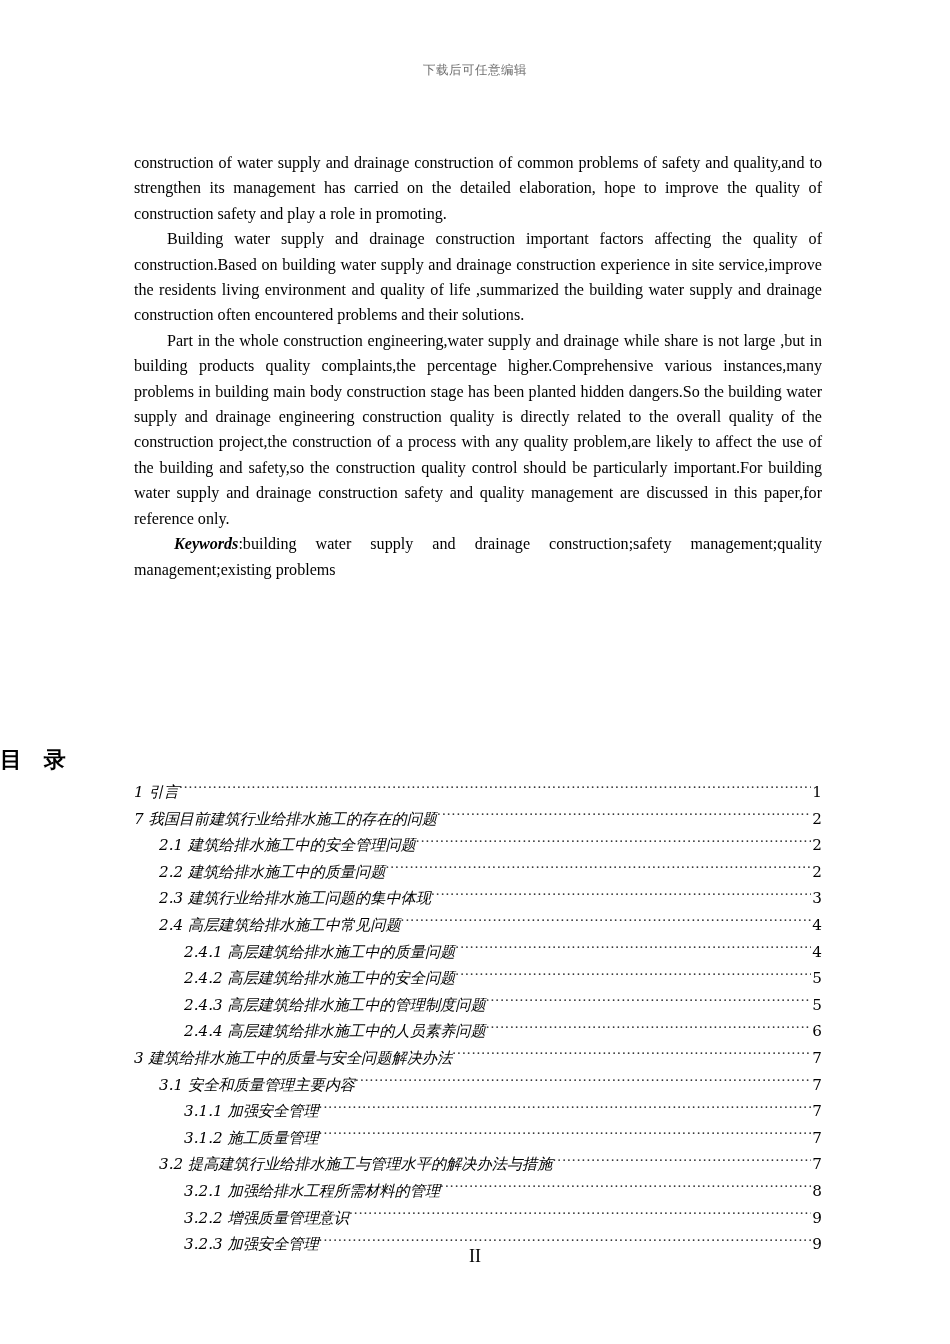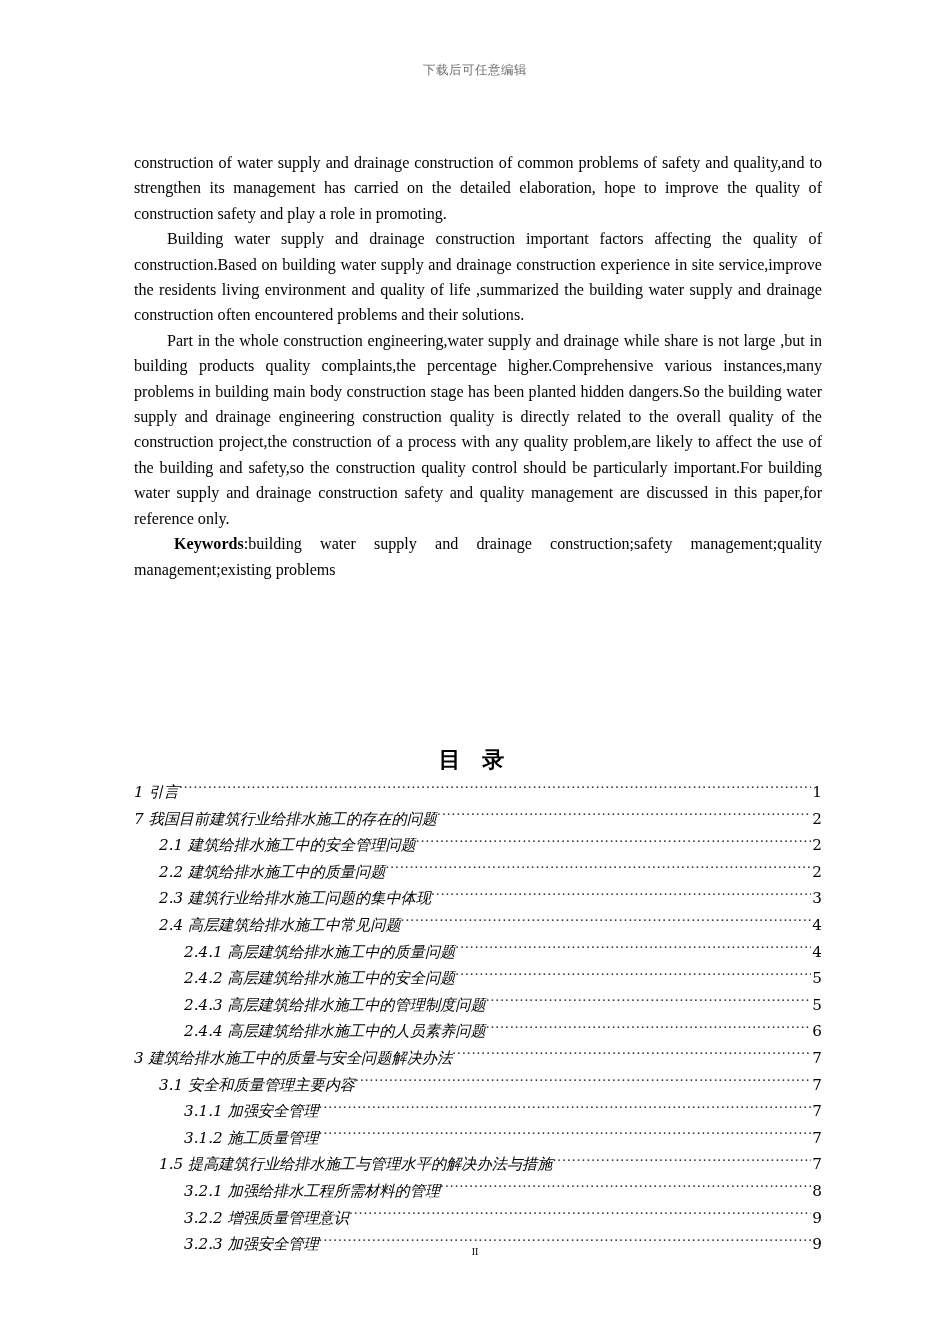--- a/index.html
+++ b/index.html
@@ -54,29 +54,29 @@
     text-indent: 0;
   }
   p.para.indented {
     text-indent: 33px;
   }
   p.para.keywords {
     text-indent: 40px;
   }
   .kw-label {
     font-weight: bold;
+    font-style: italic;
   }
 
   
   .toc-title {
     position: absolute;
     left: 0;
     top: 745px;
     width: 950px;
-    text-align: center;
     font-size: 22px;
     font-weight: bold;
     letter-spacing: 7px;
     font-family: "DejaVu Serif", "Liberation Serif", serif;
   }
 
   .toc {
     position: absolute;
     left: 134px;
     top: 779px;
@@ -128,21 +128,21 @@
     font-family: "DejaVu Serif", "Liberation Serif", serif;
   }
 
   
   .page-number {
     position: absolute;
     left: 0;
     top: 1246px;
     width: 950px;
     text-align: center;
-    font-size: 10px;
+    font-size: 18px;
     font-family: "Liberation Serif", "DejaVu Serif", serif;
   }
 </style>
 </head>
 <body>
 
 <div class="page">
 
   <div class="doc-header">下载后可任意编辑</div>
 
@@ -235,21 +235,21 @@
         <span class="toc-page">7</span>
       </div>
       <div class="toc-row level-3">
         <span class="lvl-pad"></span>
         <span class="toc-label">3.1.2  施工质量管理</span>
         <span class="toc-leader"></span>
         <span class="toc-page">7</span>
       </div>
       <div class="toc-row level-2">
         <span class="lvl-pad"></span>
-        <span class="toc-label">1.5 提高建筑行业给排水施工与管理水平的解决办法与措施</span>
+        <span class="toc-label">3.2 提高建筑行业给排水施工与管理水平的解决办法与措施</span>
         <span class="toc-leader"></span>
         <span class="toc-page">7</span>
       </div>
       <div class="toc-row level-3">
         <span class="lvl-pad"></span>
         <span class="toc-label">3.2.1  加强给排水工程所需材料的管理</span>
         <span class="toc-leader"></span>
         <span class="toc-page">8</span>
       </div>
       <div class="toc-row level-3">

